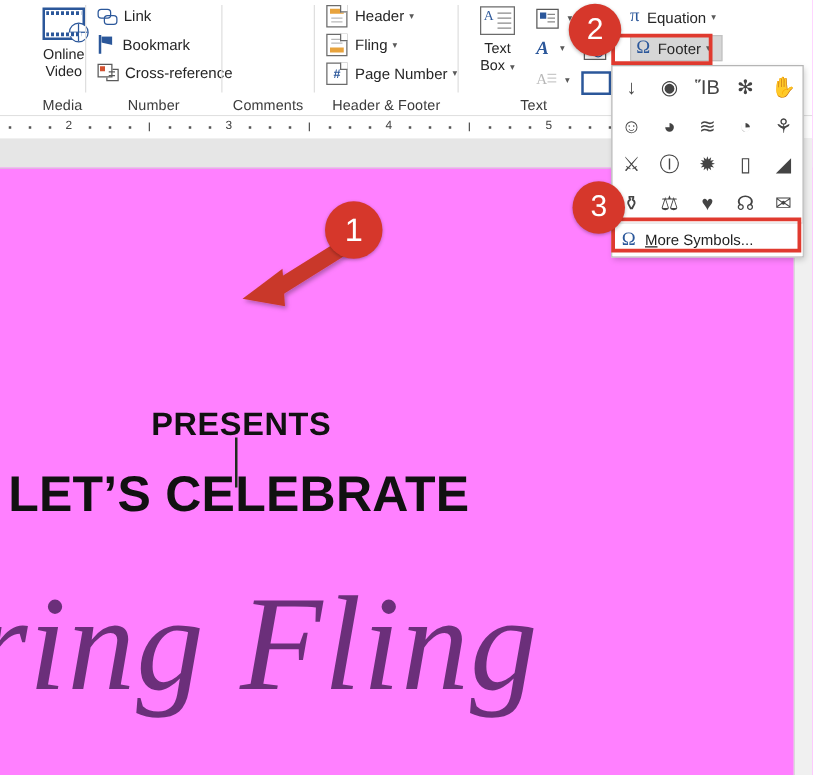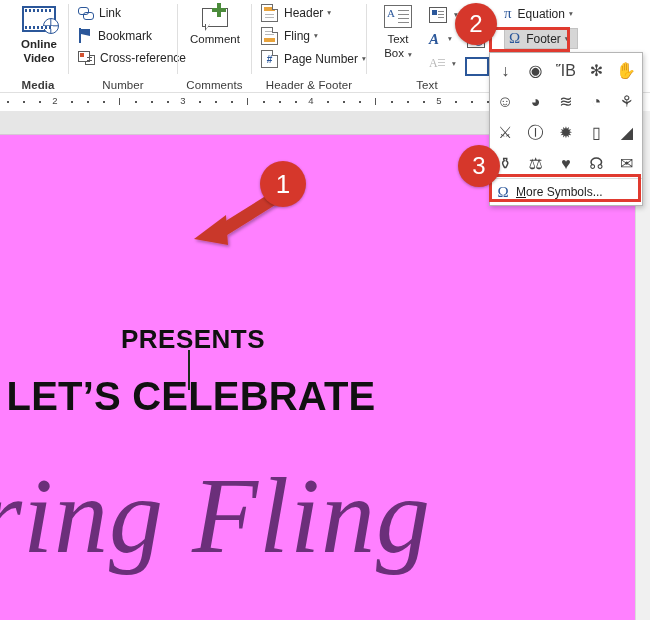--- a/index.html
+++ b/index.html
@@ -175,21 +175,21 @@
     box-shadow:0 1px 3px rgba(0,0,0,.3);}
   .arrow-svg{position:absolute;left:180px;top:165px;width:130px;height:100px;}
 </style>
 </head>
 <body>
 
 <div id="app">
 
   <div class="ribbon">
 
-    <div class="grp" style="left:4px;width:68px;font-weight:bold;">
+    <div class="grp" style="left:16px;width:68px;">
       <div class="bigbtn" style="left:12px;top:6px;width:46px;">
         <span class="icoimg ico-video" style="margin-bottom:6px;">
           <span class="ico-globe"></span>
         </span>
         <span class="lbl">Online</span>
         <span class="lbl">Video</span>
       </div>
       <div class="grp-label">Media</div>
     </div>
     <div class="grp-sep" style="left:68px;"></div>
@@ -217,29 +217,20 @@
             <span class="ln"></span>
             <span class="ln2"></span>
         </span>
         <span class="lbl">Cross-reference</span>
       </div>
       <div class="grp-label">Number</div>
     </div>
     <div class="grp-sep" style="left:177px;"></div>
 
     <div class="grp" style="left:178px;width:73px;">
-      <div class="bigbtn" style="left:12px;top:4px;width:50px;">
-        <span class="icoimg ico-comment" style="margin-bottom:3px;">
-          <span class="bub"></span>
-            <span class="tail"></span>
-            <span class="tail2"></span>
-            <span class="plus"></span>
-        </span>
-        <span class="lbl">Comment</span>
-      </div>
       <div class="grp-label">Comments</div>
     </div>
     <div class="grp-sep" style="left:251px;"></div>
 
     <div class="grp" style="left:252px;width:114px;">
       <div class="srow" style="left:9px;top:4px;">
         <span class="icoimg ico-page">
           <span class="bar t"></span>
             <span class="l" style="top:9px;"></span>
             <span class="l" style="top:12px;"></span>

